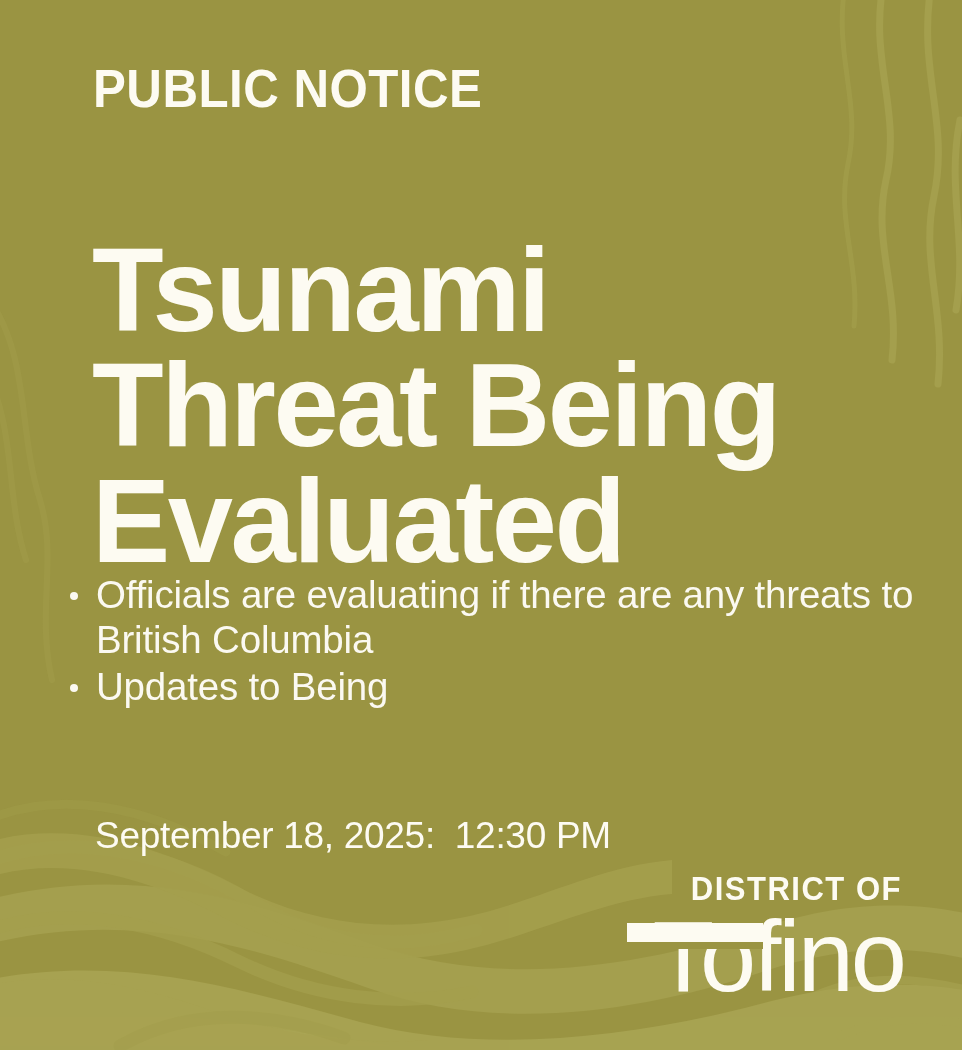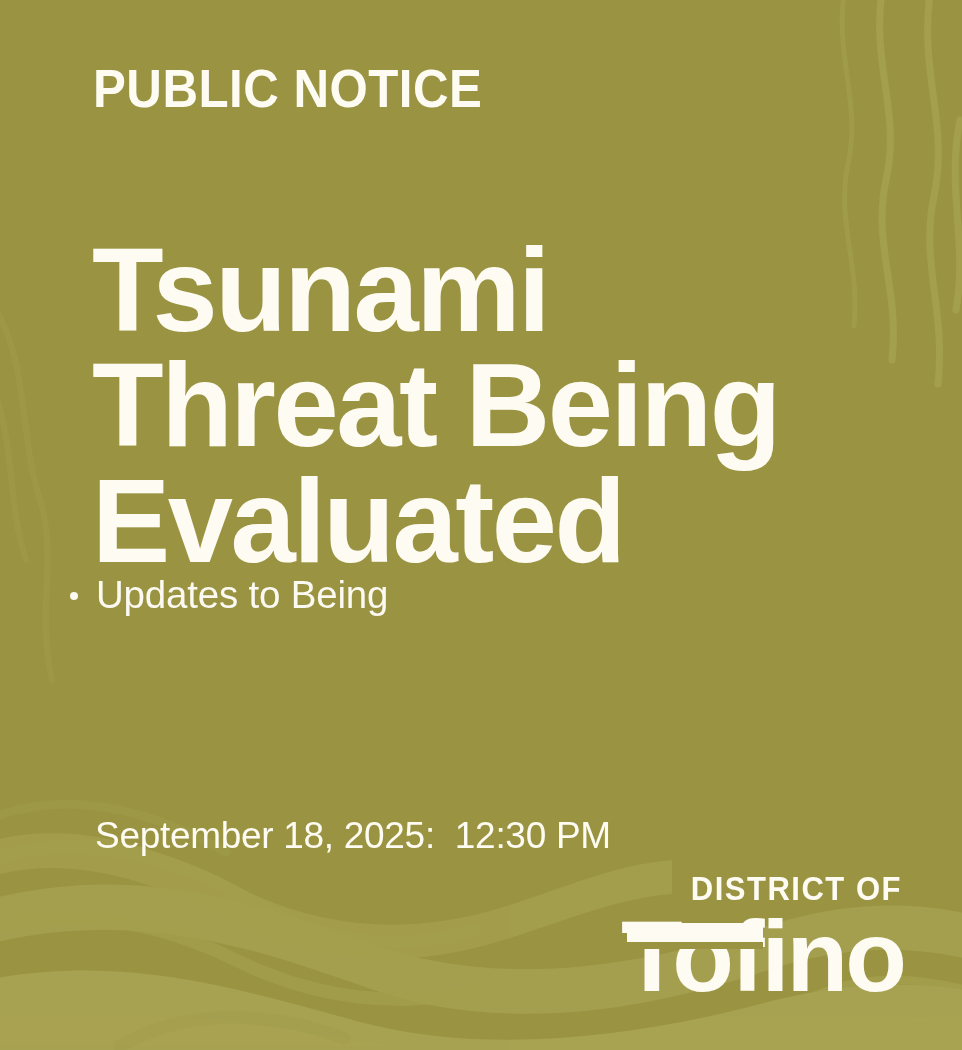--- a/index.html
+++ b/index.html
@@ -136,21 +136,21 @@
     margin-top: 10px;
     height: 88px;
     width: 278px;
   }
   #logo .tofino-word {
     position: absolute;
     right: -2px;
     top: -9px;
     color: #fdfbf2;
     font-size: 101px;
-    font-weight: bold;
+    font-weight: normal;
     letter-spacing: -3px;
     line-height: 1;
     white-space: nowrap;
     text-align: center;
   }
   
   #logo .t-bar {
     position: absolute;
     left: 3px;
     top: 8px;
@@ -231,20 +231,24 @@
 
     <h1 class="headline">
       <span class="hl-line">Tsunami</span>
       <span class="hl-line">Threat Being</span>
       <span class="hl-line">Evaluated</span>
     </h1>
 
     <ul id="bullet-list">
       <li>
         <span class="dot"></span>
+        <span>Officials are evaluating if there are any threats to British Columbia</span>
+      </li>
+      <li>
+        <span class="dot"></span>
         <span>Updates to Being</span>
       </li>
     </ul>
 
     <div class="datetime">September 18, 2025:  12:30 PM</div>
 
     <div id="logo">
       <div class="district-of">DISTRICT OF</div>
       <div class="tofino-mark">
         <span class="tofino-word">Tofino</span>

